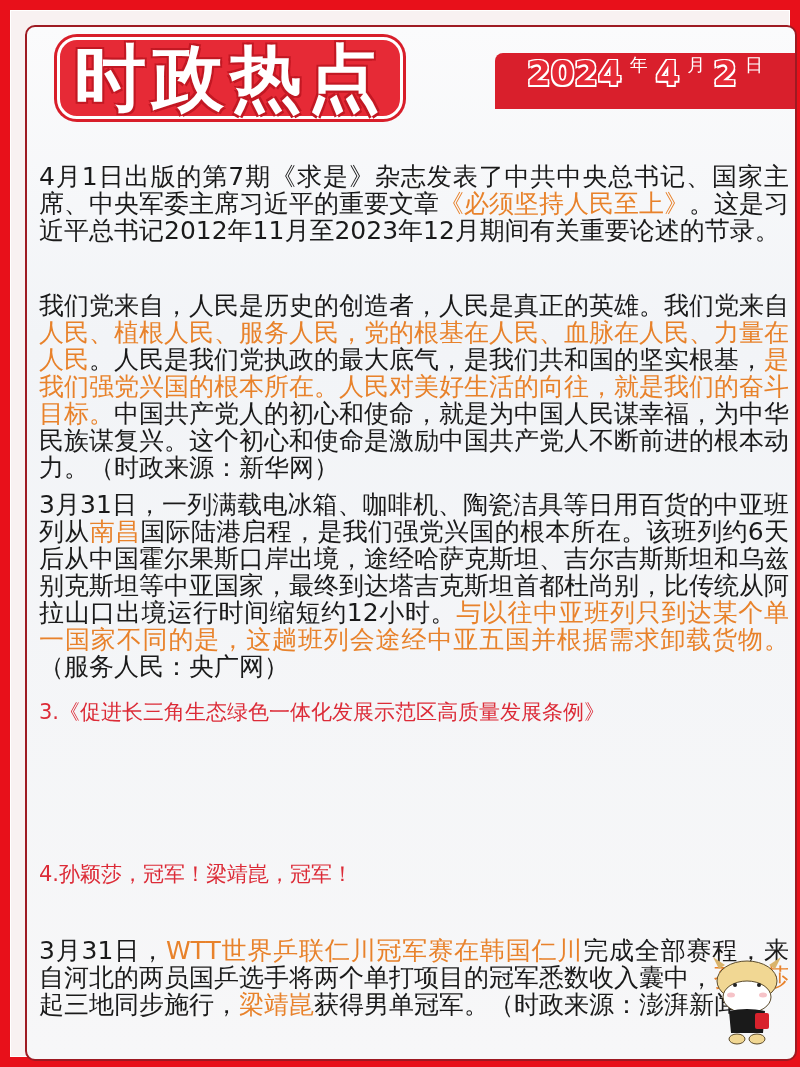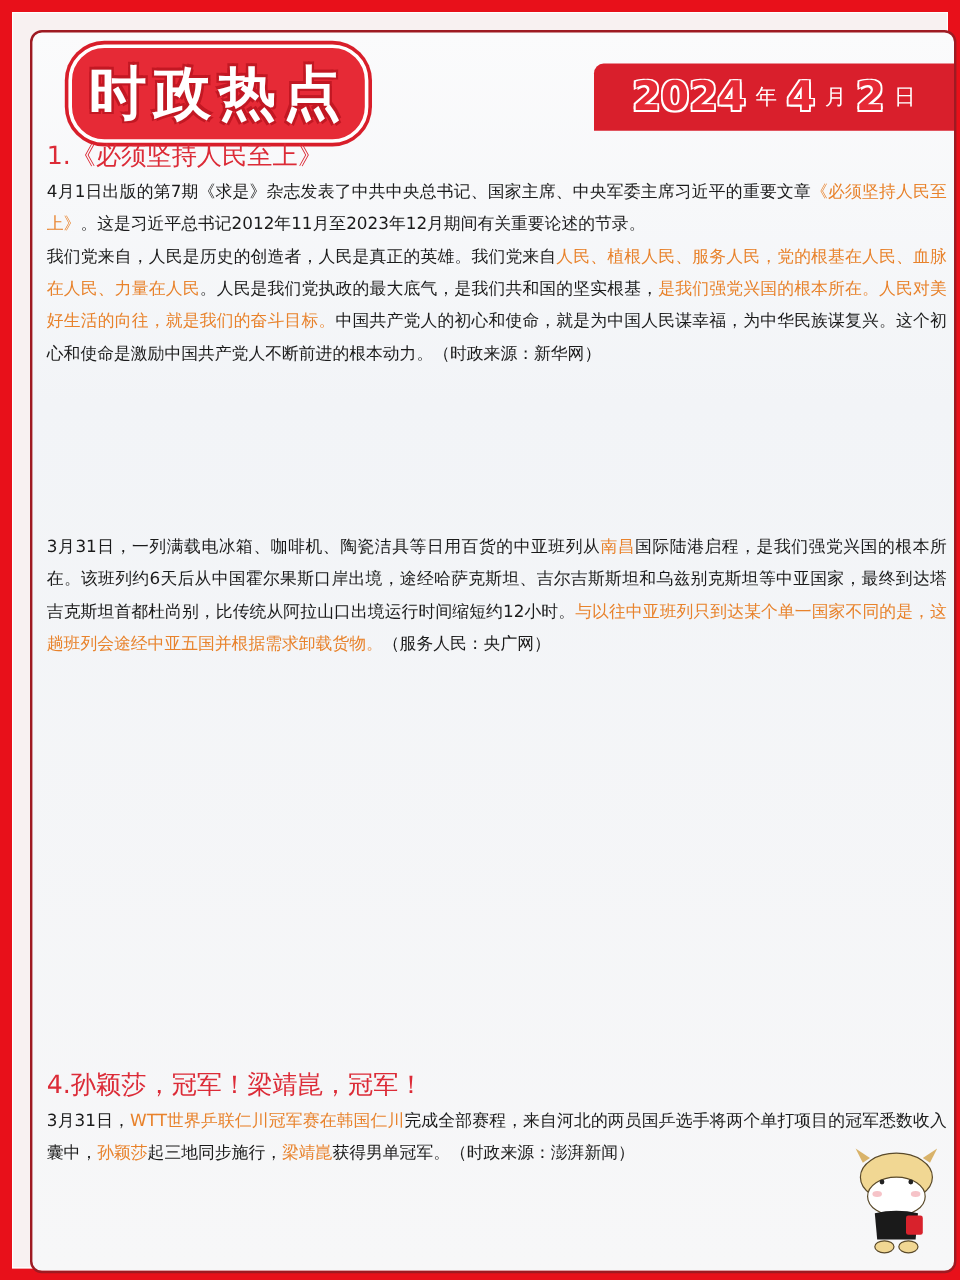--- a/index.html
+++ b/index.html
@@ -1,27 +1,27 @@
 <!DOCTYPE html>
 <html><head>
 <meta charset="utf-8">
 <style>
   html,body{margin:0;padding:0;}
   body{width:800px;height:1067px;background:#e8101a;position:relative;overflow:hidden;font-family:"DejaVu Sans","Liberation Sans",sans-serif;}
   .frame{position:absolute;left:10px;top:10px;width:780px;height:1047px;background:#f8f1f1;border:1px solid #fff;box-sizing:border-box;}
   .inner{position:absolute;left:14px;top:14px;width:772px;height:1036px;border:2px solid #9e1a22;border-radius:10px;background:linear-gradient(180deg,#fbfbfc 0%,#f2f4f7 30%,#f7f7f8 100%);box-sizing:border-box;overflow:hidden;}
   .title-wrap{position:absolute;left:30px;top:10px;}
-  .title{display:inline-block;background:#e62a36;border-radius:30px;padding:4px 14px;font-size:48px;font-weight:bold;color:#fff;letter-spacing:6px;line-height:68px;
+  .title{display:inline-block;background:#e62a36;border-radius:20px;padding:4px 14px;font-size:72px;font-weight:bold;color:#fff;letter-spacing:6px;line-height:68px;
     text-shadow:-2px -2px 0 #c21823,2px -2px 0 #c21823,-2px 2px 0 #c21823,2px 2px 0 #c21823;border:3px solid #fff;box-shadow:0 0 0 3px #d81e2a;}
-  .date-box{position:absolute;right:0;top:26px;width:300px;height:56px;background:#d91f2c;border-radius:8px 0 0 0;display:flex;align-items:center;justify-content:center;gap:8px;color:#fff;}
+  .date-box{position:absolute;right:0;top:26px;width:300px;height:56px;background:#d91f2c;border-radius:8px 0 0 0;display:flex;align-items:flex-start;justify-content:center;gap:8px;color:#fff;}
   .date-num{font-size:34px;font-weight:bold;color:#e62a36;text-shadow:-1.5px -1.5px 0 #fff,1.5px -1.5px 0 #fff,-1.5px 1.5px 0 #fff,1.5px 1.5px 0 #fff;}
   .date-unit{font-size:18px;color:#fff;}
   .section{position:absolute;left:12px;width:750px;}
   .sec-title{font-size:21px;color:#dc2b37;line-height:30px;margin-bottom:2px;}
-  .para{font-size:14px;color:#1a1a1a;line-height:27px;text-align:justify;}
+  .para{font-size:25px;color:#1a1a1a;line-height:27px;text-align:justify;margin-top:48px;}
   .hl{color:#e8822b;}
   .mascot{position:absolute;right:6px;bottom:8px;width:84px;height:100px;}
 </style>
 </head>
 <body>
 
 <div class="frame">
   <div class="inner">
     <div class="title-wrap">
       <span class="title">时政热点</span>
@@ -29,33 +29,33 @@
     <div class="date-box">
       <span class="date-num">2024</span>
       <span class="date-unit">年</span>
       <span class="date-num">4</span>
       <span class="date-unit">月</span>
       <span class="date-num">2</span>
       <span class="date-unit">日</span>
     </div>
 
     <div class="section" style="top:88px">
-      <div class="sec-title">1.《必须坚持人民至上》</div>
       <div class="para"><span>4月1日出版的第7期《求是》杂志发表了中共中央总书记、国家主席、中央军委主席习近平的重要文章</span><span class="hl">《必须坚持人民至上》</span><span>。这是习近平总书记2012年11月至2023年12月期间有关重要论述的节录。</span></div>
       <div class="para"><span>我们党来自，人民是历史的创造者，人民是真正的英雄。我们党来自</span><span class="hl">人民、植根人民、服务人民，党的根基在人民、血脉在人民、力量在人民</span><span>。人民是我们党执政的最大底气，是我们共和国的坚实根基，</span><span class="hl">是我们强党兴国的根本所在。人民对美好生活的向往，就是我们的奋斗目标。</span><span>中国共产党人的初心和使命，就是为中国人民谋幸福，为中华民族谋复兴。这个初心和使命是激励中国共产党人不断前进的根本动力。（时政来源：新华网）</span></div>
     </div>
 
     <div class="section" style="top:416px">
       <div class="para"><span>3月31日，一列满载电冰箱、咖啡机、陶瓷洁具等日用百货的中亚班列从</span><span class="hl">南昌</span><span>国际陆港启程，是我们强党兴国的根本所在。该班列约6天后从中国霍尔果斯口岸出境，途经哈萨克斯坦、吉尔吉斯斯坦和乌兹别克斯坦等中亚国家，最终到达塔吉克斯坦首都杜尚别，比传统从阿拉山口出境运行时间缩短约12小时。</span><span class="hl">与以往中亚班列只到达某个单一国家不同的是，这趟班列会途经中亚五国并根据需求卸载货物。</span><span>（服务人民：央广网）</span></div>
     </div>
 
     <div class="section" style="top:670px">
+      <div class="sec-title">3.《促进长三角生态绿色一体化发展示范区高质量发展条例》</div>
     </div>
 
-    <div class="section" style="top:862px">
+    <div class="section" style="top:832px">
       <div class="sec-title">4.孙颖莎，冠军！梁靖崑，冠军！</div>
       <div class="para"><span>3月31日，</span><span class="hl">WTT世界乒联仁川冠军赛在韩国仁川</span><span>完成全部赛程，来自河北的两员国乒选手将两个单打项目的冠军悉数收入囊中，</span><span class="hl">孙颖莎</span><span>起三地同步施行，</span><span class="hl">梁靖崑</span><span>获得男单冠军。（时政来源：澎湃新闻）</span></div>
     </div>
 
     <svg class="mascot" viewBox="0 0 84 100">
       <path d="M14 18 L8 6 L20 14 Z" fill="#d9b36a"></path>
       <path d="M70 18 L76 6 L64 14 Z" fill="#d9b36a"></path>
       <ellipse cx="42" cy="30" rx="30" ry="20" fill="#f1d793" stroke="#5a4a2a" stroke-width="1"></ellipse>
       <ellipse cx="42" cy="46" rx="24" ry="16" fill="#fff" stroke="#5a4a2a" stroke-width="1"></ellipse>
       <circle cx="30" cy="34" r="2" fill="#222"></circle>

